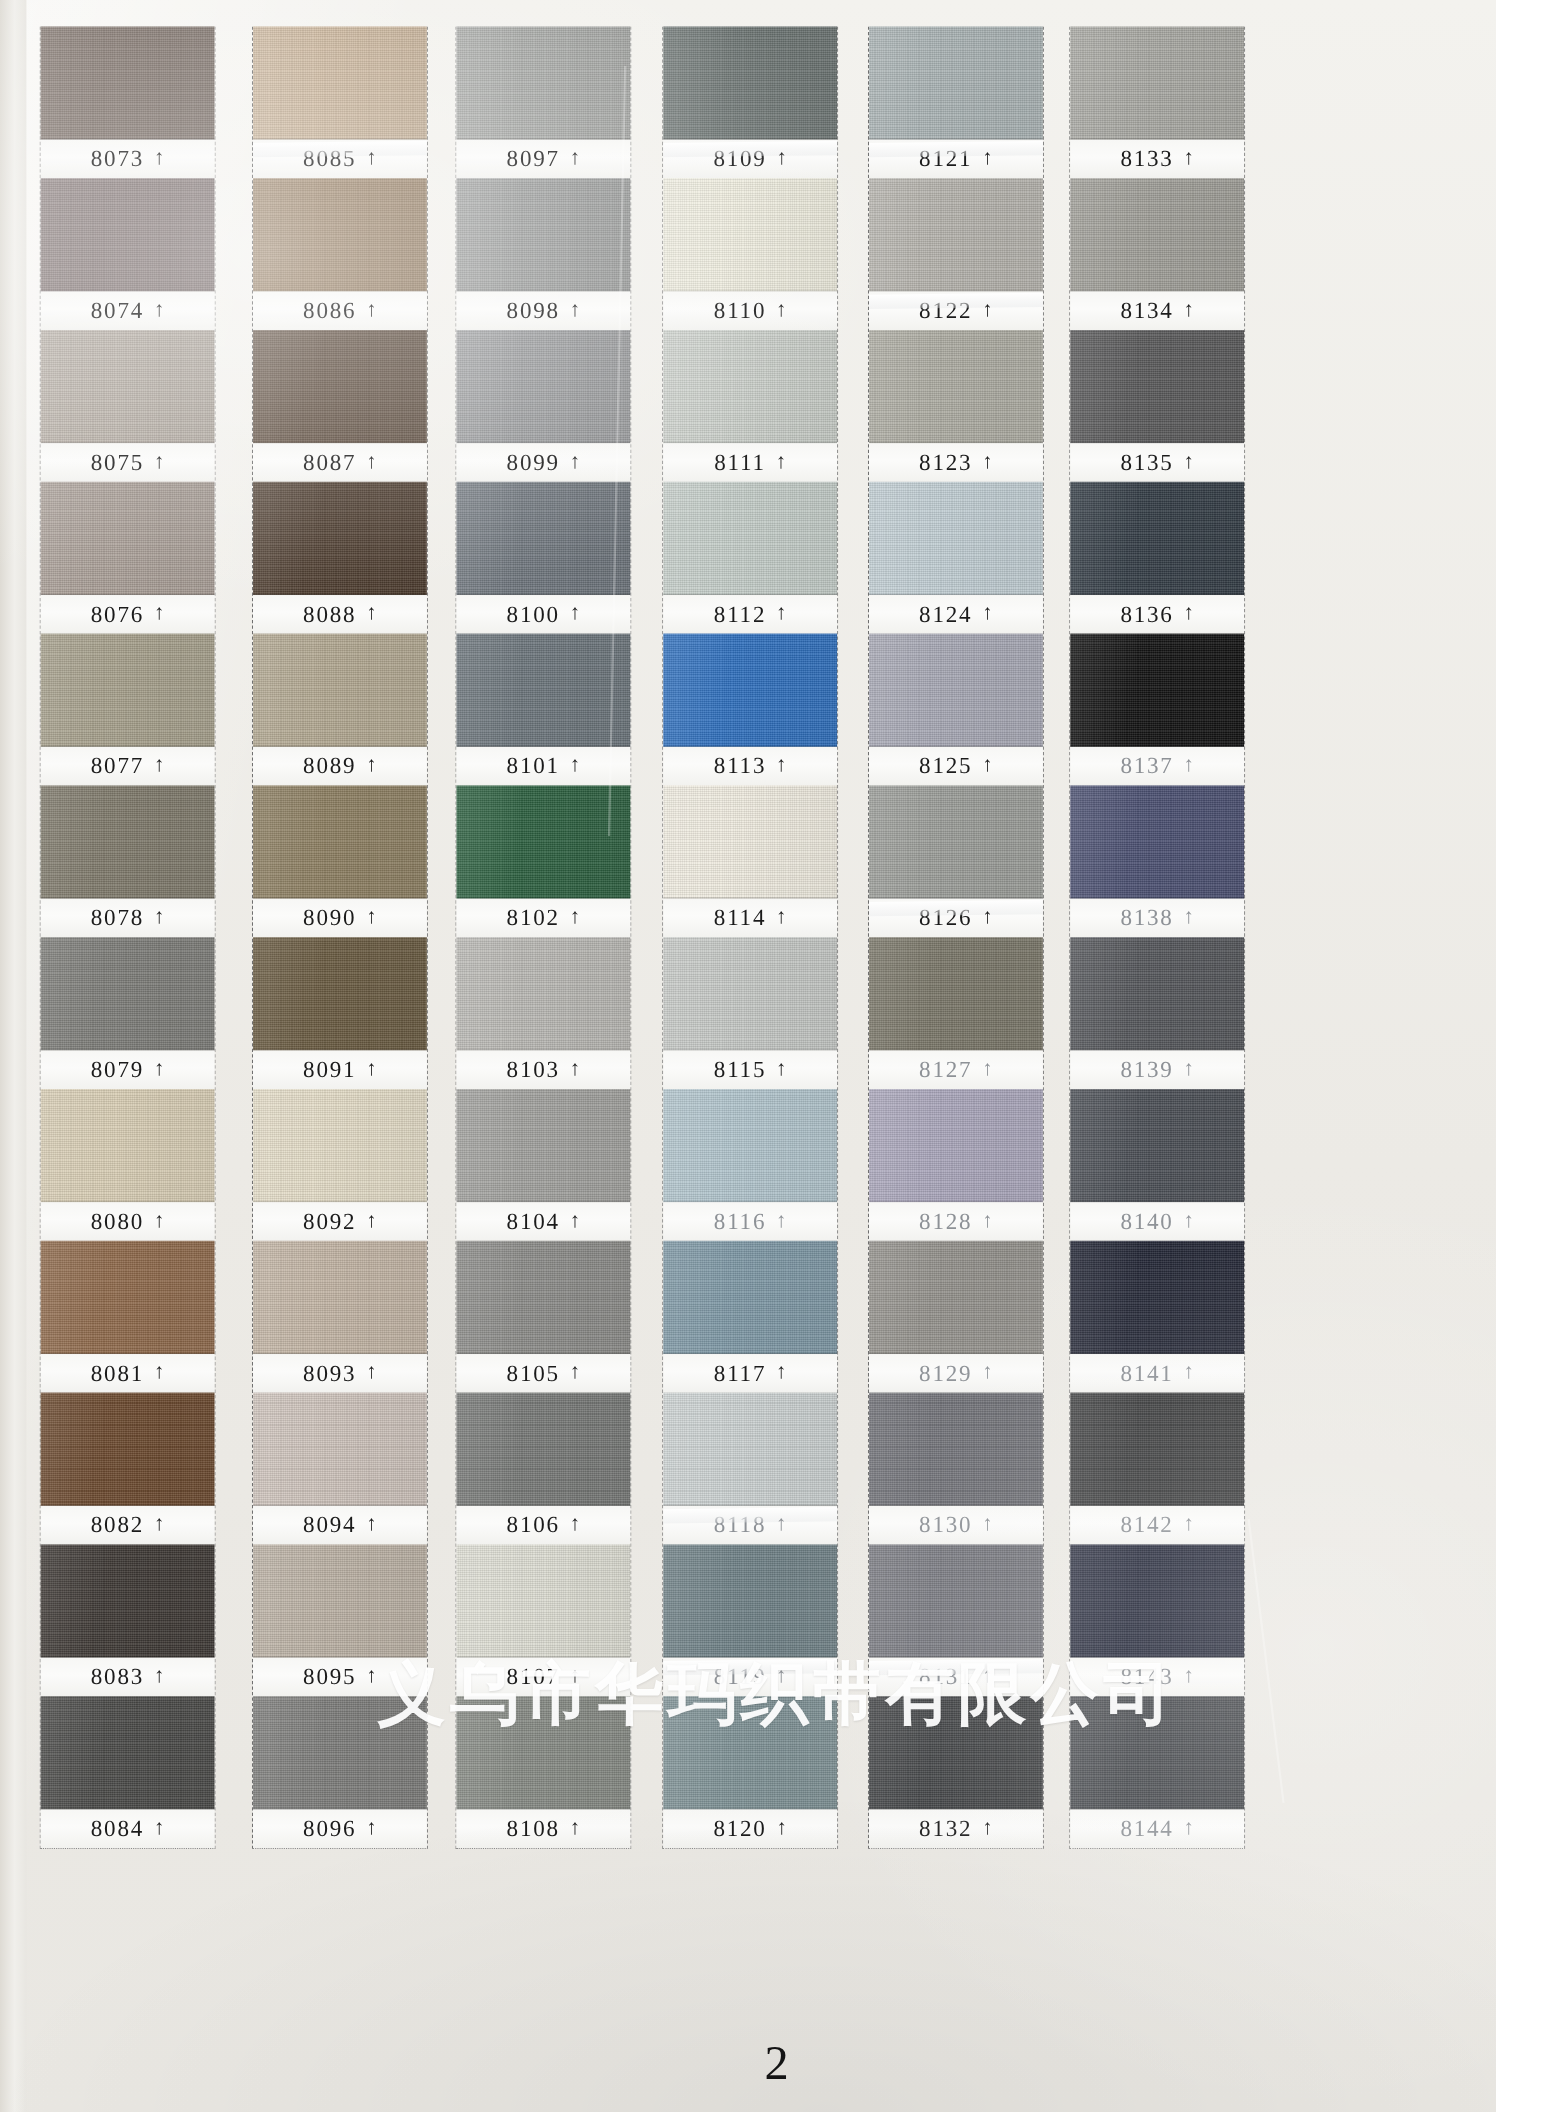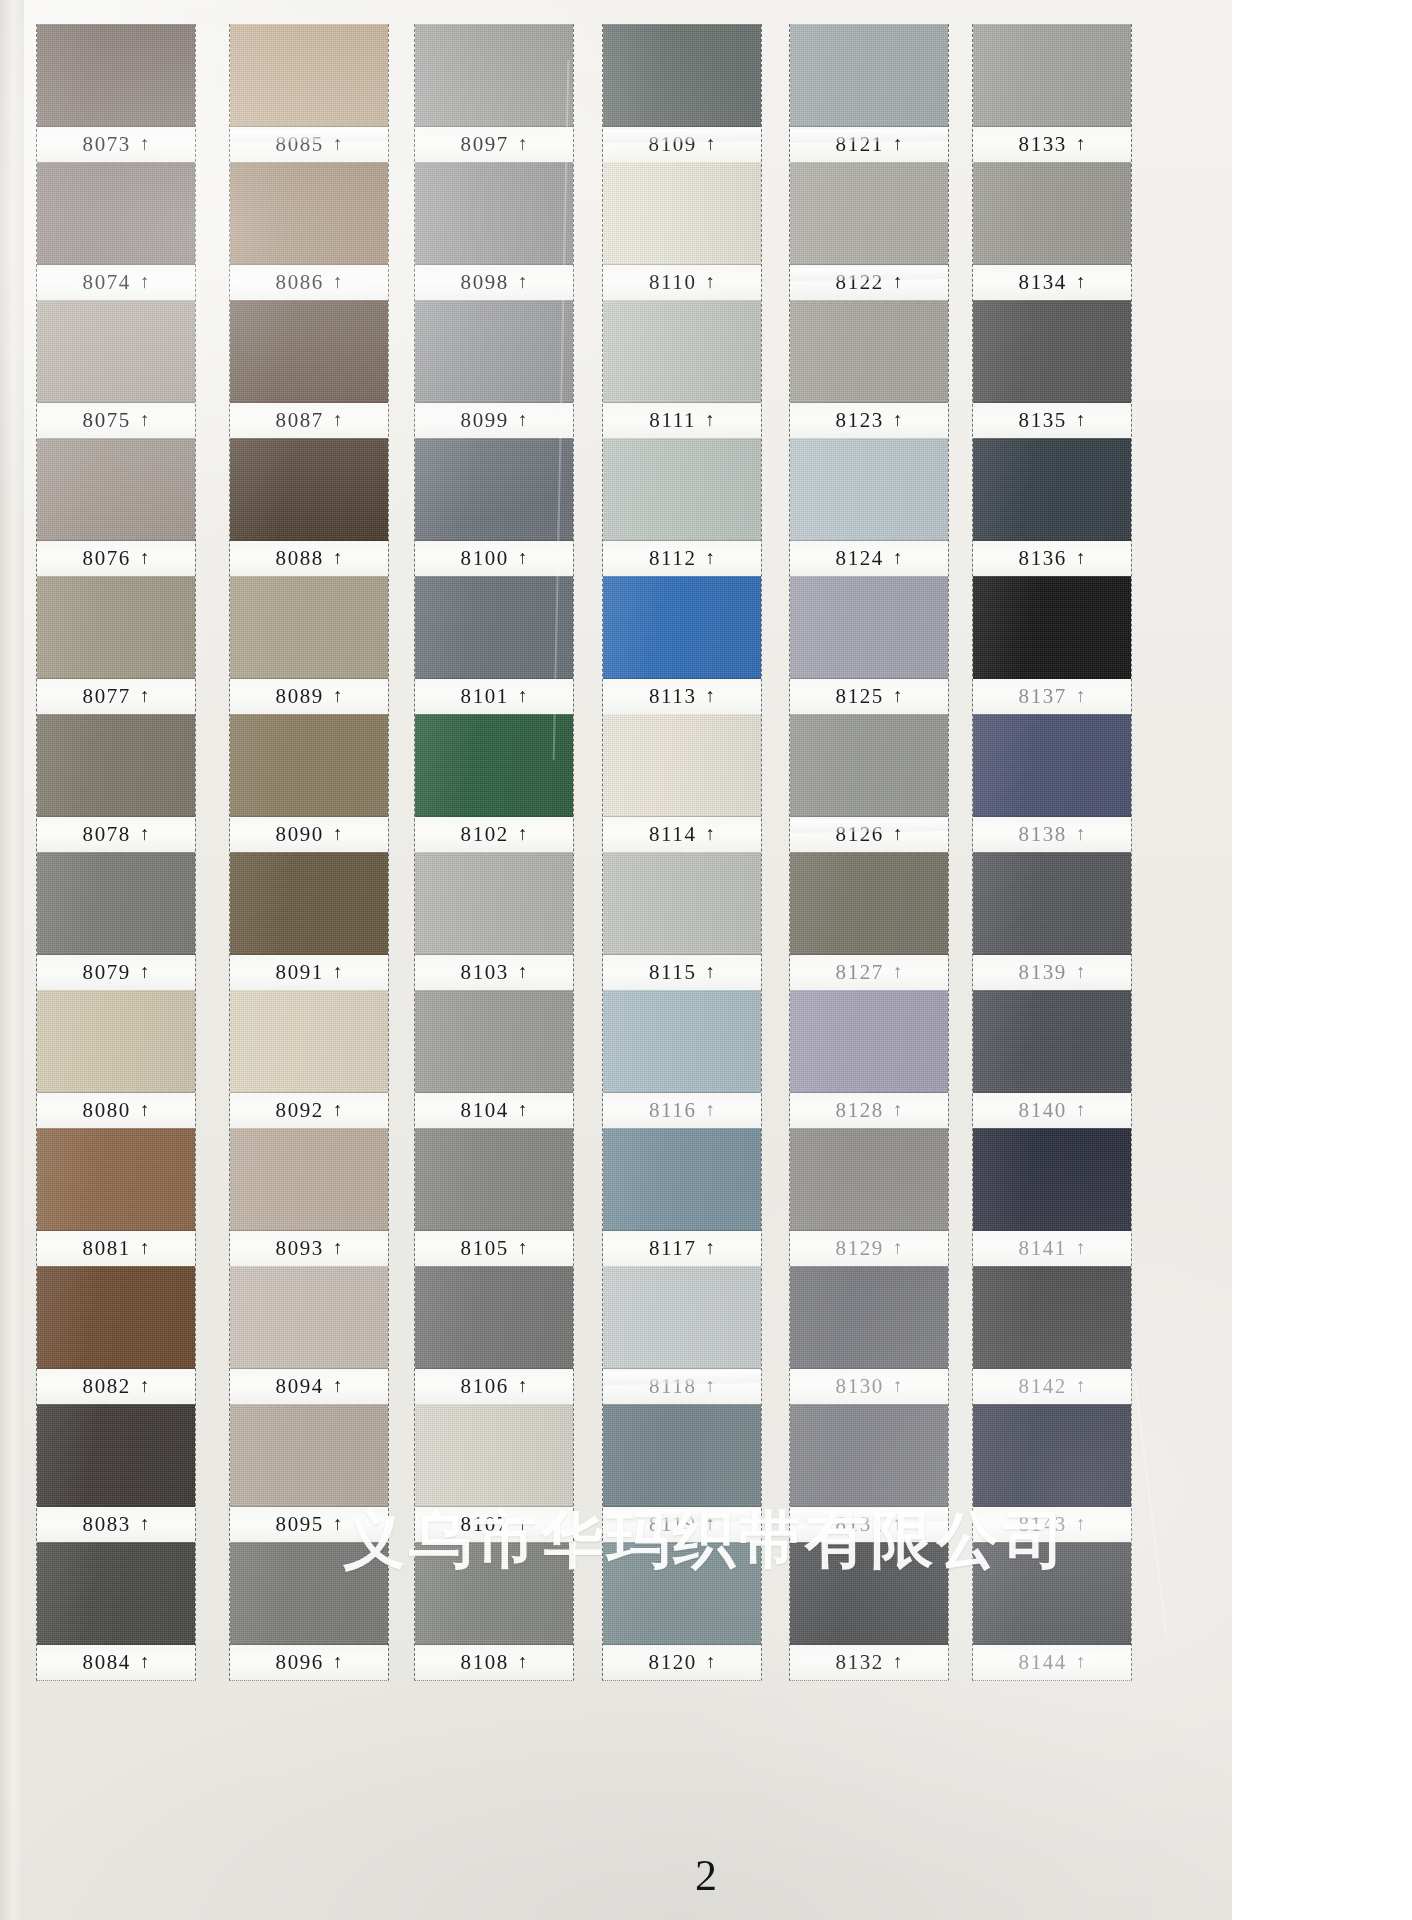--- a/index.html
+++ b/index.html
@@ -5,21 +5,21 @@
   html, body {
     margin: 0;
     padding: 0;
     background: #ffffff;
   }
   body {
     font-family: "Liberation Sans", sans-serif;
   }
   #page {
     position: relative;
-    width: 1232px;
+    width: 1360px;
     height: 1920px;
     overflow: hidden;
     background: #efeeea;
   }
   
   .paper {
     position: absolute;
     inset: 0;
     background:
       linear-gradient(102deg, rgba(255,255,255,0.55) 0%, rgba(255,255,255,0.0) 22%),

